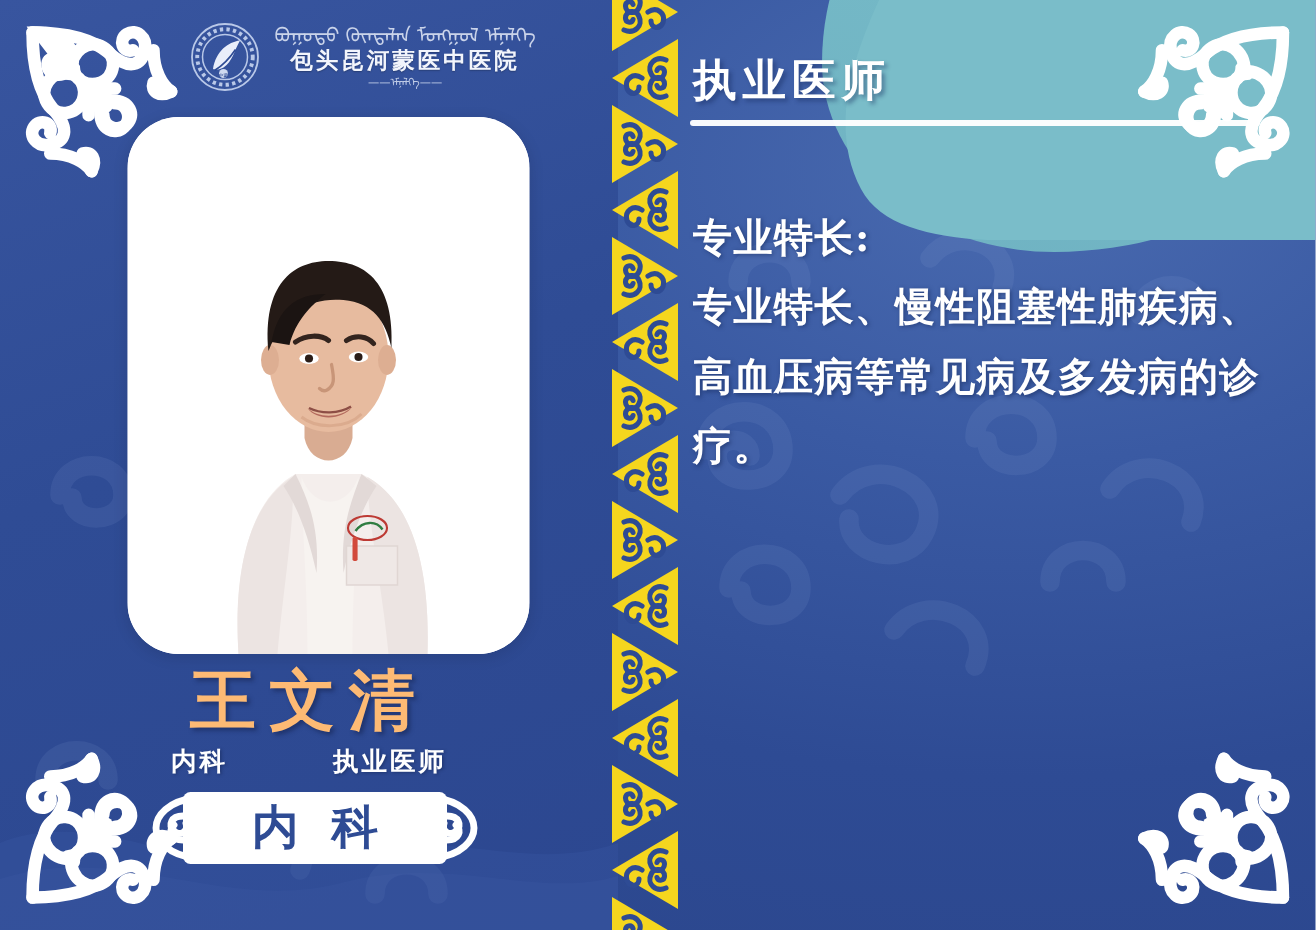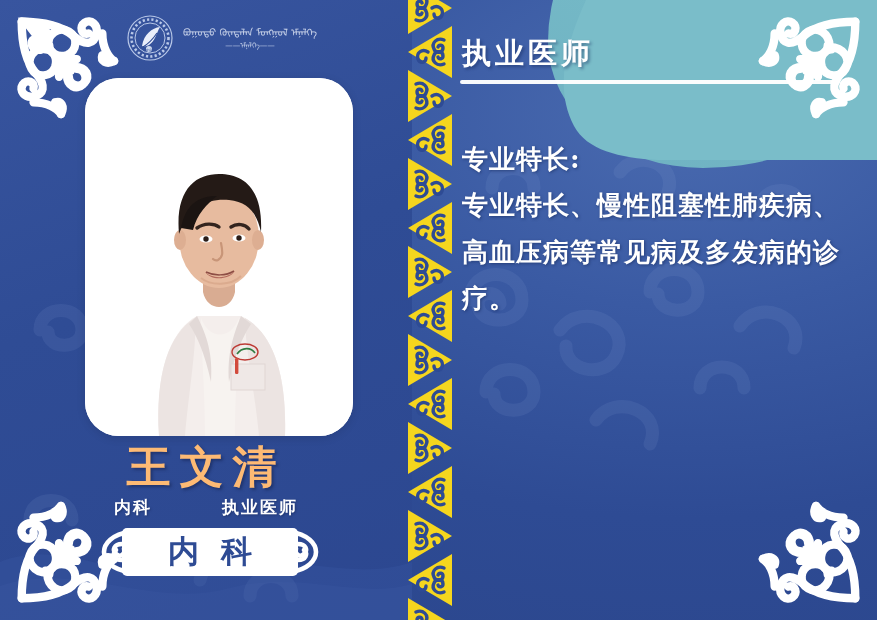--- a/index.html
+++ b/index.html
@@ -53,21 +53,21 @@
   
   .logo-row{
     position:absolute;left:126px;top:14px;
     display:flex;align-items:center;gap:9px;
   }
   .logo-mark{
     width:48px;height:48px;flex:0 0 auto;
   }
   .logo-text{display:flex;flex-direction:column;align-items:center;line-height:1;}
   .logo-mn{
-    color:#dfe6f5;font-size:10px;letter-spacing:5px;opacity:.88;
+    color:#dfe6f5;font-size:13px;letter-spacing:5px;opacity:.88;
     height:13px;display:flex;align-items:center;
   }
   .logo-cn{
     color:#f2f5fc;font-size:15px;font-weight:bold;letter-spacing:2px;
     margin-top:2px;
     text-shadow:0 1px 1px rgba(0,0,0,.25);
   }
   .logo-sub{
     color:#cfd9ef;font-size:7.5px;letter-spacing:1px;margin-top:3px;opacity:.9;
   }
@@ -308,20 +308,21 @@
       <circle cx="24" cy="24" r="22" fill="none" stroke="#b9c8e8" stroke-width="1.2"></circle>
       <circle cx="24" cy="24" r="18.5" fill="none" stroke="#b9c8e8" stroke-width="2.6" stroke-dasharray="2.2 2.2"></circle>
       <circle cx="24" cy="24" r="15" fill="none" stroke="#b9c8e8" stroke-width="1"></circle>
       <path d="M16,32 C18,20 26,14 34,13 C30,20 29,27 23,31 C21,32 18,33 16,32 Z" fill="#e9eefa"></path>
       <path d="M17,33 C22,30 27,25 31,19" fill="none" stroke="#2e4b94" stroke-width="1.1"></path>
       <circle cx="23" cy="35" r="3" fill="#cfdaf0"></circle>
       <text x="23" y="37" font-size="3.2" text-anchor="middle" fill="#2e4b94">中蒙</text>
     </svg>
     <div class="logo-text">
       <div class="logo-mn">ᠪᠤᠭᠤᠲᠤ ᠬᠦᠨᠳᠡᠯᠡᠨ ᠮᠣᠩᠭᠣᠯ ᠡᠮᠨᠡᠯᠭᠡ</div>
+      <div class="logo-cn">包头昆河蒙医中医院</div>
       <div class="logo-sub">——ᠡᠮᠨᠡᠯᠭᠡ——</div>
     </div>
   </div>
 
   <div class="photo-card">
     <svg viewBox="0 0 268 358">
       <rect x="0" y="0" width="268" height="358" fill="#ffffff"></rect>
 
       <path d="M74,358 C70,292 86,252 112,238 L156,238 C186,252 202,292 200,358 Z" fill="#f4eeec"></path>
       <path d="M74,358 C70,296 84,256 110,240 C112,268 104,312 100,358 Z" fill="#ece4e2"></path>

